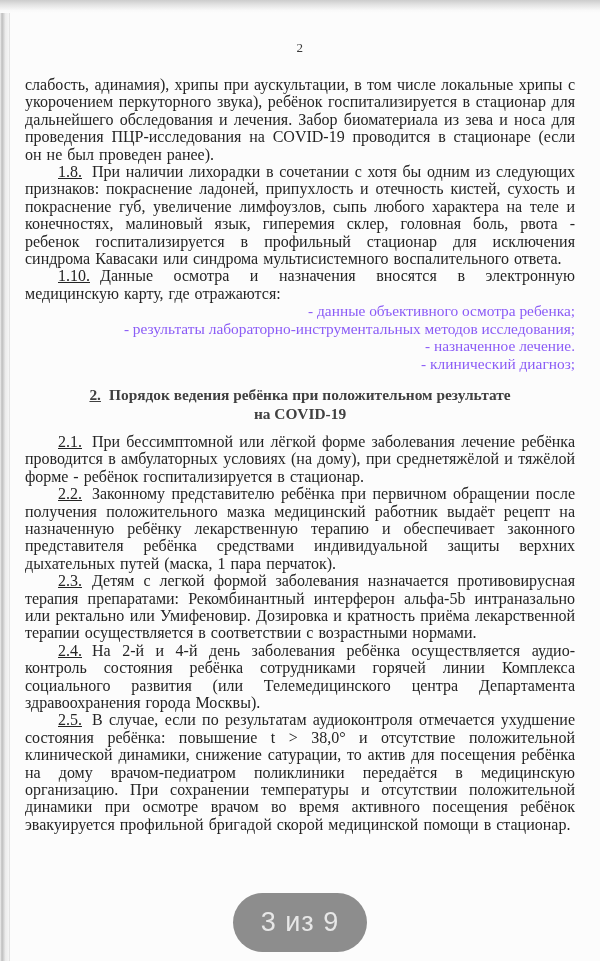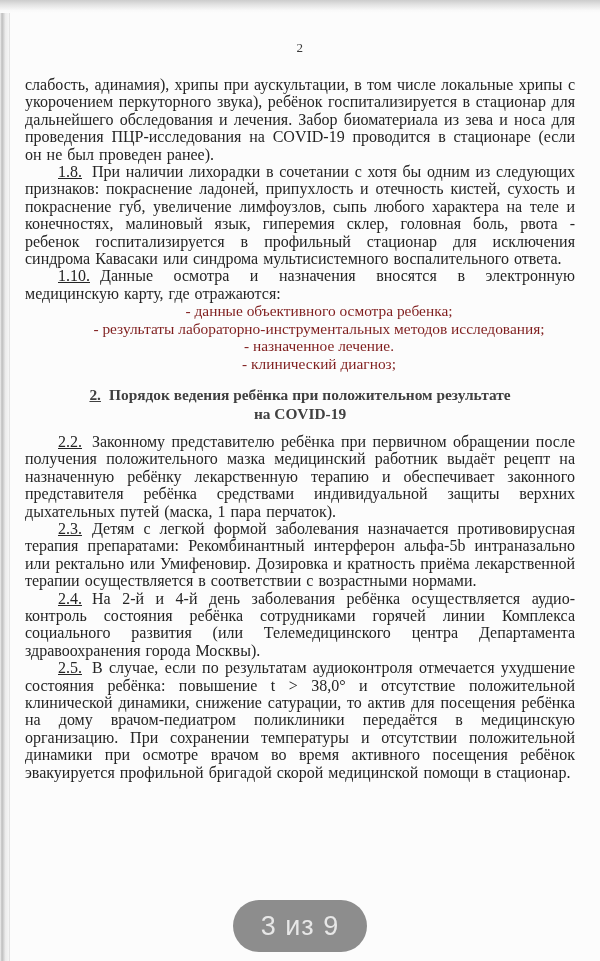--- a/index.html
+++ b/index.html
@@ -22,31 +22,31 @@
     text-align:center; font-size:13px; line-height:16px; color:#3a3a3a;
     margin:0 0 20px 0; letter-spacing:0.5px;
   }
   p.para {
     margin:0; font-size:16px; line-height:17.4px; color:#242424;
     text-align:justify; text-indent:33px; word-spacing:1px;
   }
   p.intro { text-indent:0; }
   .num { margin-right:10px;text-decoration:underline; }
   p.list-item {
-    margin:0; font-size:15.4px; line-height:17.4px; color:#7f1d1d;
-    padding-left:38px; text-align:center;
+    margin:0; font-size:15.4px; line-height:17.4px; color:#8b5cf6;
+    padding-left:38px; text-align:right;
   }
   .heading {
     margin:13px 30px 9px 30px; font-size:15.4px; line-height:19.5px;
     font-weight:700; color:#404040; text-align:center;
   }
   .heading .num { margin-right:8px; }
   .pager {
     position:absolute; left:50%; bottom:9px; transform:translateX(-50%); z-index:4;
-    min-width:134px; height:52px; border-radius:30px; border:none;
+    min-width:134px; height:59px; border-radius:30px; border:none;
     background:#8d8d8d; color:#e7e7e7;
     font-family:"Liberation Sans","DejaVu Sans",sans-serif; font-size:27px;
     display:flex; align-items:center; justify-content:center;
     padding:0 22px; box-sizing:border-box; letter-spacing:1px;
   }
 </style>
 </head>
 <body>
 
 <div class="screen">
@@ -63,20 +63,21 @@
 
     <p class="para"><span class="num">1.10.</span><span>Данные осмотра и назначения вносятся в электронную медицинскую карту, где отражаются:</span></p>
 
     <p class="list-item">- данные объективного осмотра ребенка;</p>
     <p class="list-item">- результаты лабораторно-инструментальных методов исследования;</p>
     <p class="list-item">- назначенное лечение.</p>
     <p class="list-item">- клинический диагноз;</p>
 
     <div class="heading"><span class="num">2.</span><span>Порядок ведения ребёнка при положительном результате</span><br><span>на COVID-19</span></div>
 
+    <p class="para"><span class="num">2.1.</span><span>При бессимптомной или лёгкой форме заболевания лечение ребёнка проводится в амбулаторных условиях (на дому), при среднетяжёлой и тяжёлой форме - ребёнок госпитализируется в стационар.</span></p>
 
     <p class="para"><span class="num">2.2.</span><span>Законному представителю ребёнка при первичном обращении после получения положительного мазка медицинский работник выдаёт рецепт на назначенную ребёнку лекарственную терапию и обеспечивает законного представителя ребёнка средствами индивидуальной защиты верхних дыхательных путей (маска, 1 пара перчаток).</span></p>
 
     <p class="para"><span class="num">2.3.</span><span>Детям с легкой формой заболевания назначается противовирусная терапия препаратами: Рекомбинантный интерферон альфа-5b интраназально или ректально или Умифеновир. Дозировка и кратность приёма лекарственной терапии осуществляется в соответствии с возрастными нормами.</span></p>
 
     <p class="para"><span class="num">2.4.</span><span>На 2-й и 4-й день заболевания ребёнка осуществляется аудио-контроль состояния ребёнка сотрудниками горячей линии Комплекса социального развития (или Телемедицинского центра Департамента здравоохранения города Москвы).</span></p>
 
     <p class="para"><span class="num">2.5.</span><span>В случае, если по результатам аудиоконтроля отмечается ухудшение состояния ребёнка: повышение t &gt; 38,0° и отсутствие положительной клинической динамики, снижение сатурации, то актив для посещения ребёнка на дому врачом-педиатром поликлиники передаётся в медицинскую организацию. При сохранении температуры и отсутствии положительной динамики при осмотре врачом во время активного посещения ребёнок эвакуируется профильной бригадой скорой медицинской помощи в стационар.</span></p>
   </div>
 

